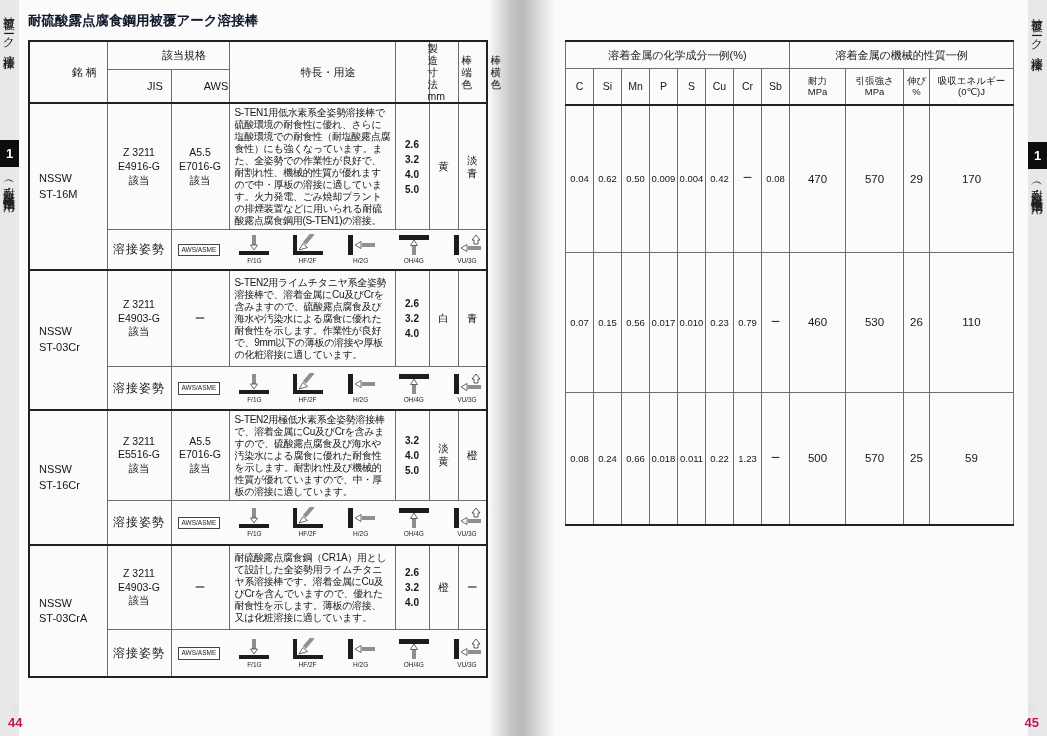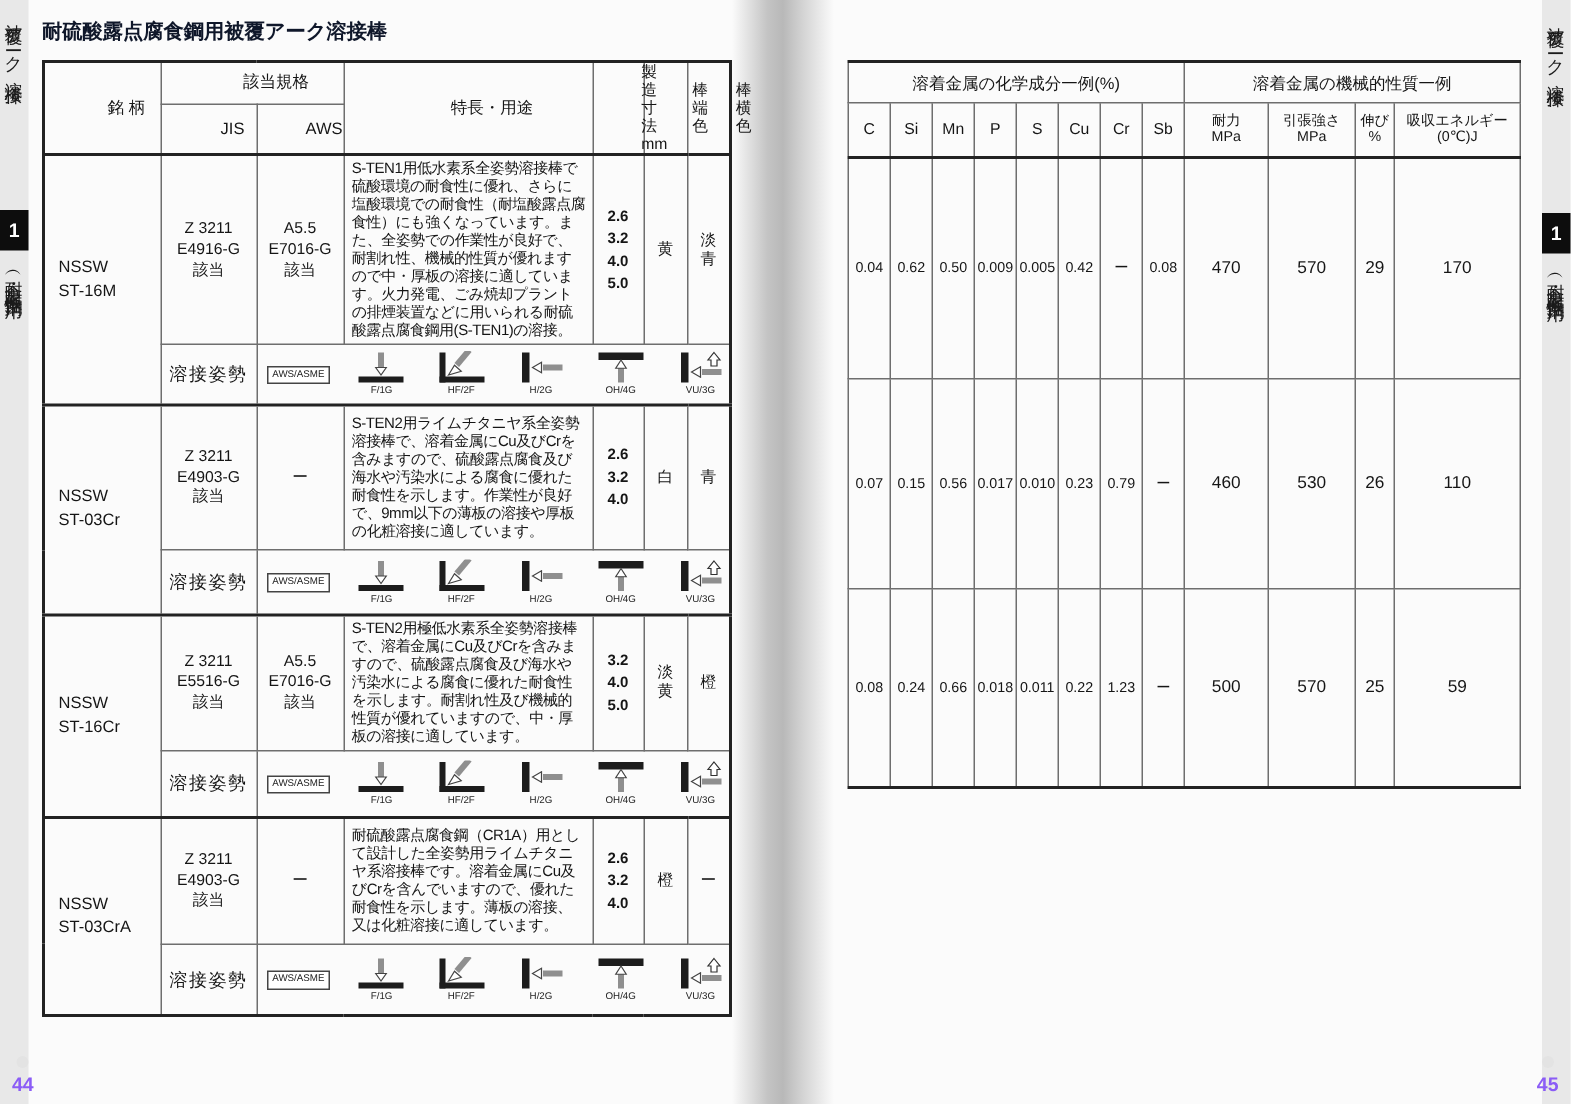--- a/index.html
+++ b/index.html
@@ -17,21 +17,21 @@
   
   .side-label{position:absolute;writing-mode:vertical-rl;font-size:12px;letter-spacing:2px;color:#1b1b1b;line-height:1;}
   .side-top-l{left:3px;top:7px;}
   .side-bot-l{left:3px;top:176px;}
   .side-top-r{left:1031px;top:9px;}
   .side-bot-r{left:1031px;top:178px;}
   .chapter-tab{position:absolute;width:19px;height:27px;background:#0d0d0d;color:#fff;
     font-weight:bold;font-size:13px;display:flex;align-items:center;justify-content:center;}
   .tab-l{left:0;top:140px;}
   .tab-r{right:0;top:142px;}
-  .page-num{position:absolute;bottom:6px;font-size:13px;font-weight:bold;color:#8b5cf6;text-align:right;}
+  .page-num{position:absolute;bottom:6px;font-size:13px;font-weight:bold;color:#be185d;text-align:right;}
   .pn-l{left:8px;}
   .pn-r{right:8px;}
   .page-dot{position:absolute;width:8px;height:8px;border-radius:50%;background:#e3e3e3;}
   .dot-l{left:11px;bottom:24px;}
   .dot-r{right:11px;bottom:24px;}
   
   .doc-title{position:absolute;left:28px;top:12px;width:458px;font-size:13.5px;font-weight:bold;color:#0f172a;}
   table{border-collapse:collapse;table-layout:fixed;}
   #left-table{position:absolute;left:28px;top:40px;width:458px;border:2px solid #222;}
   #left-table th,#left-table td{border:1px solid #6e6e6e;font-weight:normal;text-align:center;vertical-align:middle;padding:0;white-space:pre-line;}
@@ -325,21 +325,21 @@
       <th class="mechh">吸収エネルギー
 (0℃)J</th>
     </tr>
   </thead>
   <tbody id="right-tbody">
       <tr>
         <td>0.04</td>
         <td>0.62</td>
         <td>0.50</td>
         <td>0.009</td>
-        <td>0.005</td>
+        <td>0.004</td>
         <td>0.42</td>
         <td>ー</td>
         <td>0.08</td>
         <td class="mech">470</td>
         <td class="mech">570</td>
         <td class="mech">29</td>
         <td class="mech">170</td>
       </tr>
       <tr>
         <td>0.07</td>

